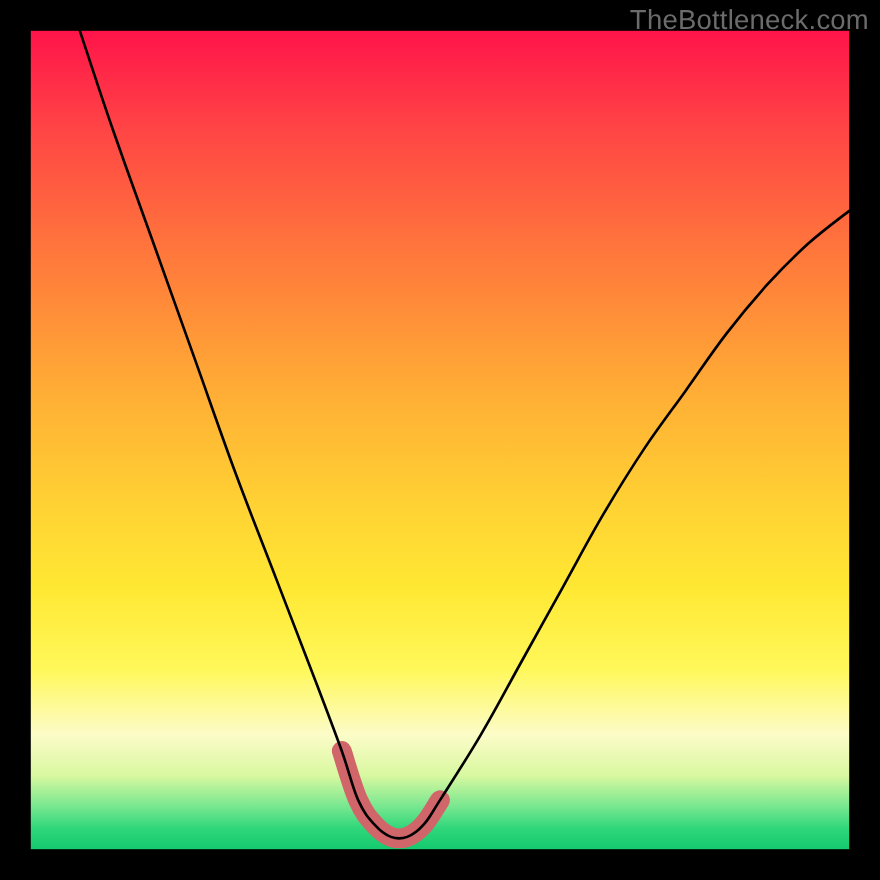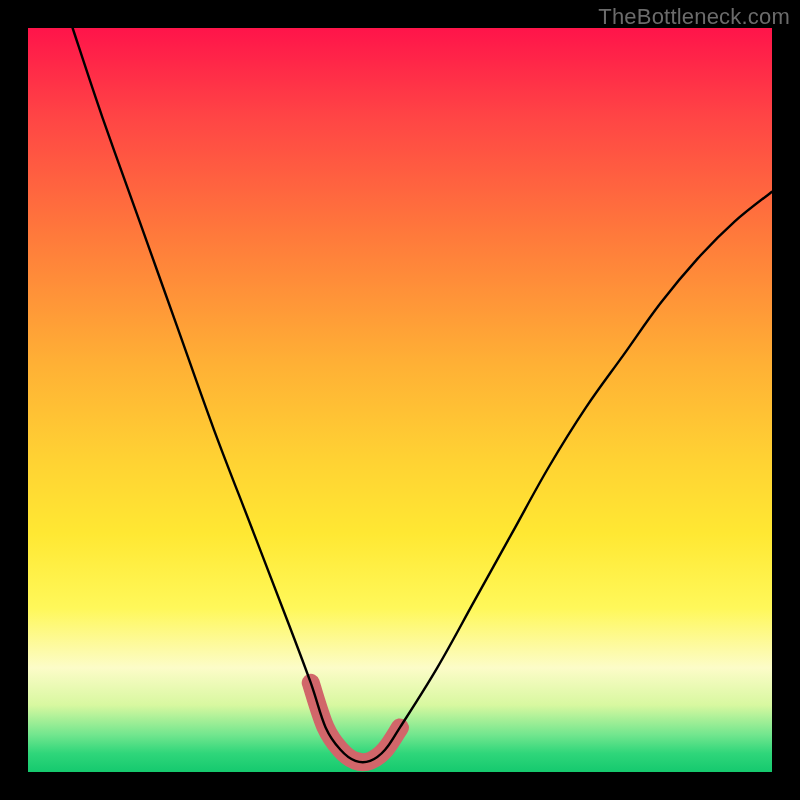--- a/index.html
+++ b/index.html
@@ -30,21 +30,21 @@
       #72e68e 95%,
       #2fd67a 97.5%,
       #15c96e 100%
     );
   }
   .watermark {
     position: absolute;
     top: 4px;
     right: 10px;
     color: #6b6b6b;
-    font-size: 22px;
+    font-size: 25px;
     letter-spacing: 0.2px;
     font-weight: 500;
     user-select: none;
   }
   svg.curve {
     position: absolute;
     left: 0;
     top: 0;
     width: 744px;
     height: 744px;

